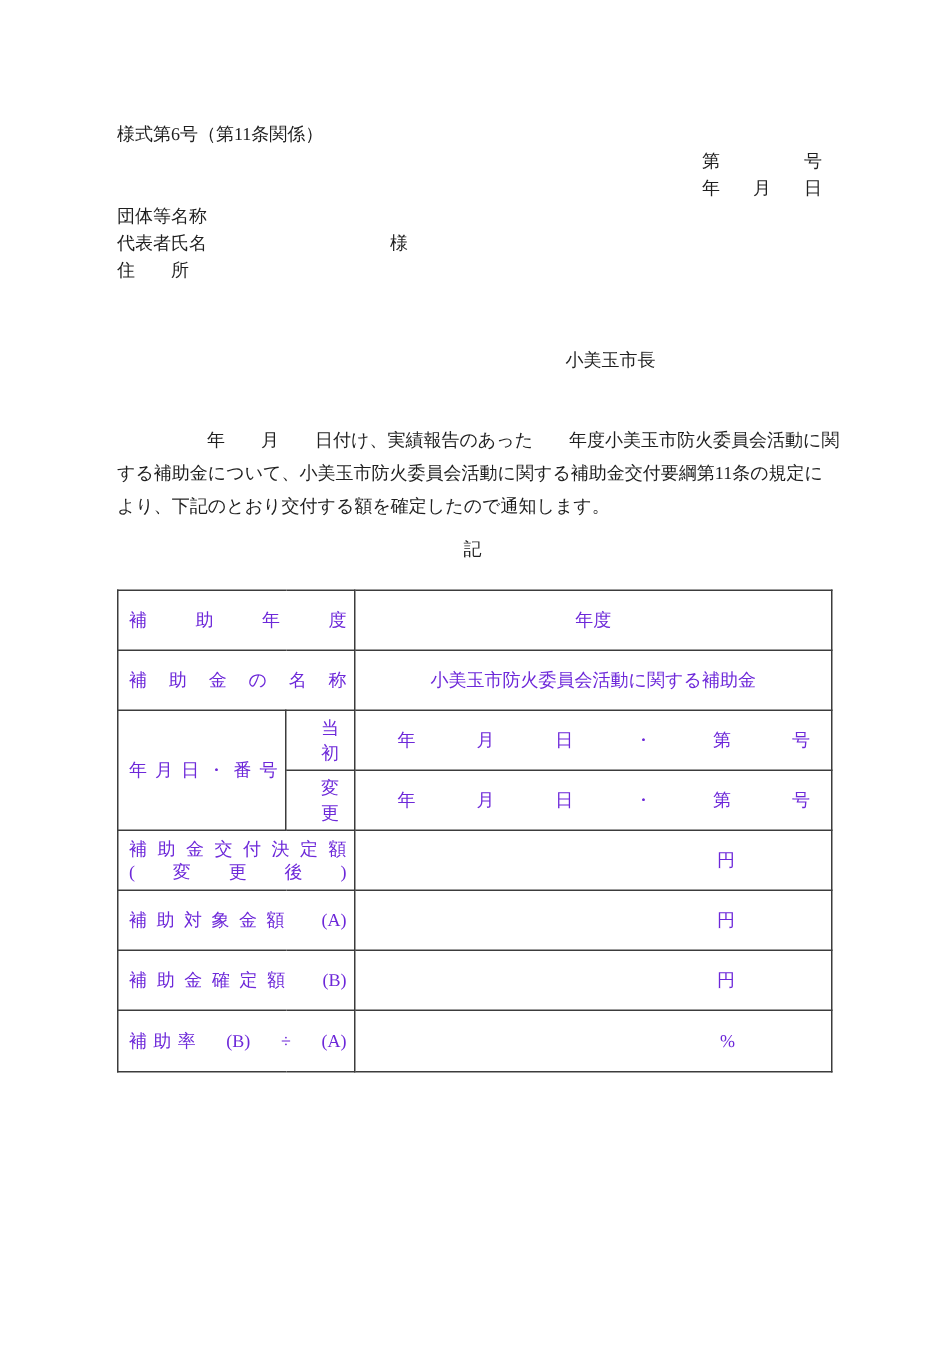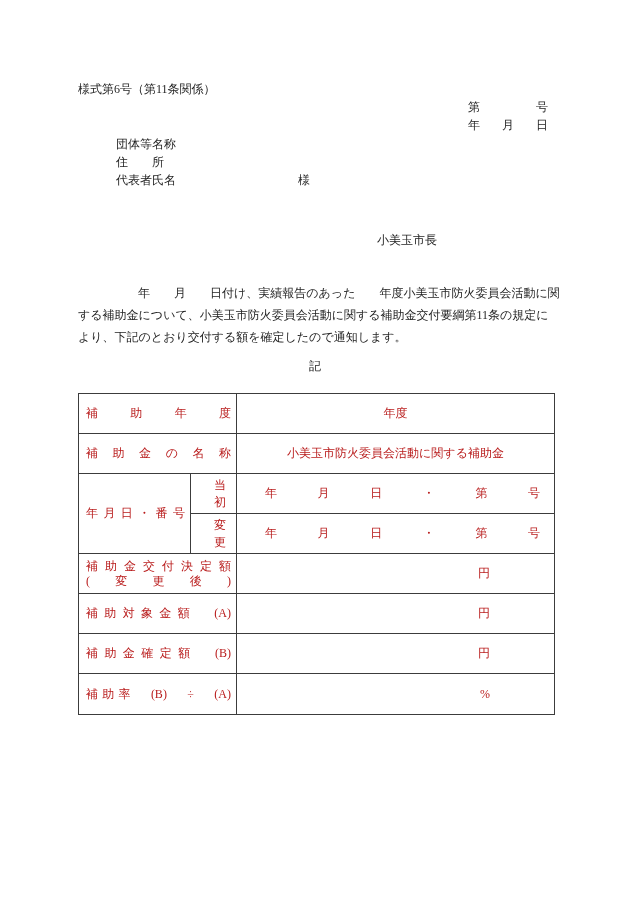--- a/index.html
+++ b/index.html
@@ -15,39 +15,39 @@
   .abs { position:absolute; }
   
   .jl { text-align:justify; text-align-last:justify; }
   .ctr { text-align:center; }
 
   #form-number { left:78px; top:80px; line-height:18px; }
 
   #doc-number-block { left:468px; top:98px; width:80px; line-height:18px; }
   #doc-number-block .rline { display:flex; justify-content:space-between; height:18px; }
 
-  #addressee-block { left:78px; top:135px; line-height:18px;margin-left:38px; }
+  #addressee-block { left:78px; top:135px; line-height:18px; }
   #addressee-block .aline { height:18px; }
   #honorific { margin-left:119px; }
 
   #sender { left:377px; top:202px; line-height:18px;margin-top:29px; }
 
   #doc-title { left:0; top:242px; width:630px; text-align:center; font-size:14px; line-height:18px; }
 
   #body-paragraph { left:78px; top:282px; width:482px; line-height:22px; }
 
   #list-marker { left:0; top:357px; width:630px; text-align:center; line-height:18px; }
 
   #subsidy-table {
     position:absolute; left:78px; top:393px;
     width:476px;
     border-collapse:collapse;
     table-layout:fixed;
     font-size:12px;
-    color:#b91c1c;
+    color:#6d28d9;
   }
   #subsidy-table td {
     border:1px solid #3c3c3c;
     vertical-align:middle;
     overflow:hidden;
   }
   #subsidy-table tr { height:40px; }
   #subsidy-table tr.last { height:41px; }
   td.lbl { padding:0 5px 0 7px; }
   td.sub { padding:0 23px; }
@@ -69,25 +69,25 @@
     </div>
     <div class="rline">
       <span>年</span>
       <span>月</span>
       <span>日</span>
     </div>
   </div>
 
   <div id="addressee-block" class="abs">
     <div class="aline">団体等名称</div>
-    <div class="aline">住　　所</div>
     <div class="aline">
       <span>代表者氏名</span>
       <span id="honorific">様</span>
     </div>
+    <div class="aline">住　　所</div>
   </div>
 
   <div id="sender" class="abs">小美玉市長</div>
 
 
   <div id="body-paragraph" class="abs">　　　　　年　　月　　日付け、実績報告のあった　　年度小美玉市防火委員会活動に関する補助金について、小美玉市防火委員会活動に関する補助金交付要綱第11条の規定により、下記のとおり交付する額を確定したので通知します。</div>
 
   <div id="list-marker" class="abs">記</div>
 
   <table id="subsidy-table">

